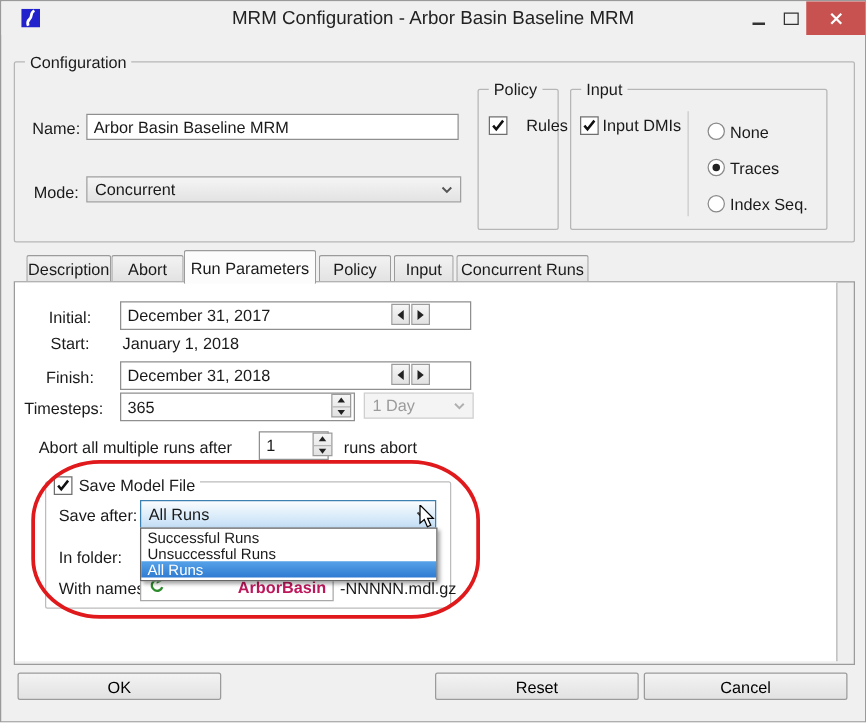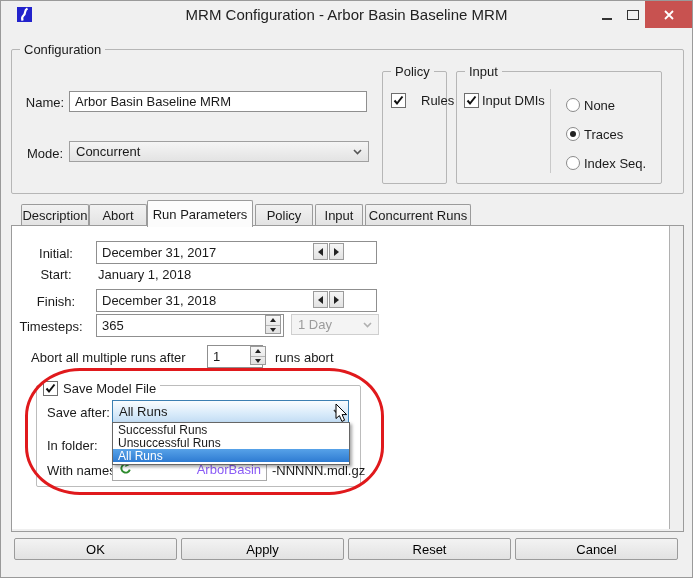--- a/index.html
+++ b/index.html
@@ -46,21 +46,21 @@
   
   .popup{position:absolute;left:111px;top:421px;width:236px;height:41px;background:#fff;border:1px solid #666;
          box-shadow:2px 2px 3px rgba(0,0,0,.35);z-index:20;box-sizing:content-box;}
   .popup .opt{height:13px;display:flex;align-items:center;padding-left:5px;font-size:12px;white-space:nowrap;overflow:hidden;}
   .popup .opt.hl{background:linear-gradient(#57a2e8,#2e7bd2);color:#fff;}
   
   .fbtn{position:absolute;top:537px;height:22px;width:163px;border:1px solid #9b9b9b;border-radius:2px;
         background:linear-gradient(#f3f3f3,#e2e2e2);display:flex;align-items:center;justify-content:center;font-size:13px;}
   
   .oval{position:absolute;left:24px;top:367px;width:353px;height:121px;border:3px solid #e0191c;border-radius:55px/48px;z-index:25;pointer-events:none;}
-  .placeholder{color:#8b5cf6;}
+  .placeholder{color:#be185d;font-weight:bold;}
   .suffix{color:#1a1a1a;}
 </style>
 </head>
 <body>
 
 <div class="window">
 
   <div class="titlebar">
     <span class="abs" style="left:16px;top:6px;">
       <svg width="15" height="15">
@@ -237,17 +237,16 @@
 
   <div class="oval"></div>
 
   <span class="abs" style="left:334px;top:403px;z-index:40;">
     <svg width="14" height="20" viewBox="0 0 14 20">
         <polygon points="1,0 1,14.5 4.4,11.6 6.9,17.4 9.6,16.2 7.1,10.6 11.6,10.6" fill="#fff" stroke="#000" stroke-width="1"></polygon>
       </svg>
   </span>
 
   <button class="fbtn" style="left:13px;">OK</button>
-  <button class="fbtn" style="left:180px;">Apply</button>
   <button class="fbtn" style="left:347px;">Reset</button>
   <button class="fbtn" style="left:514px;">Cancel</button>
 
 </div>
 
 </body></html>

